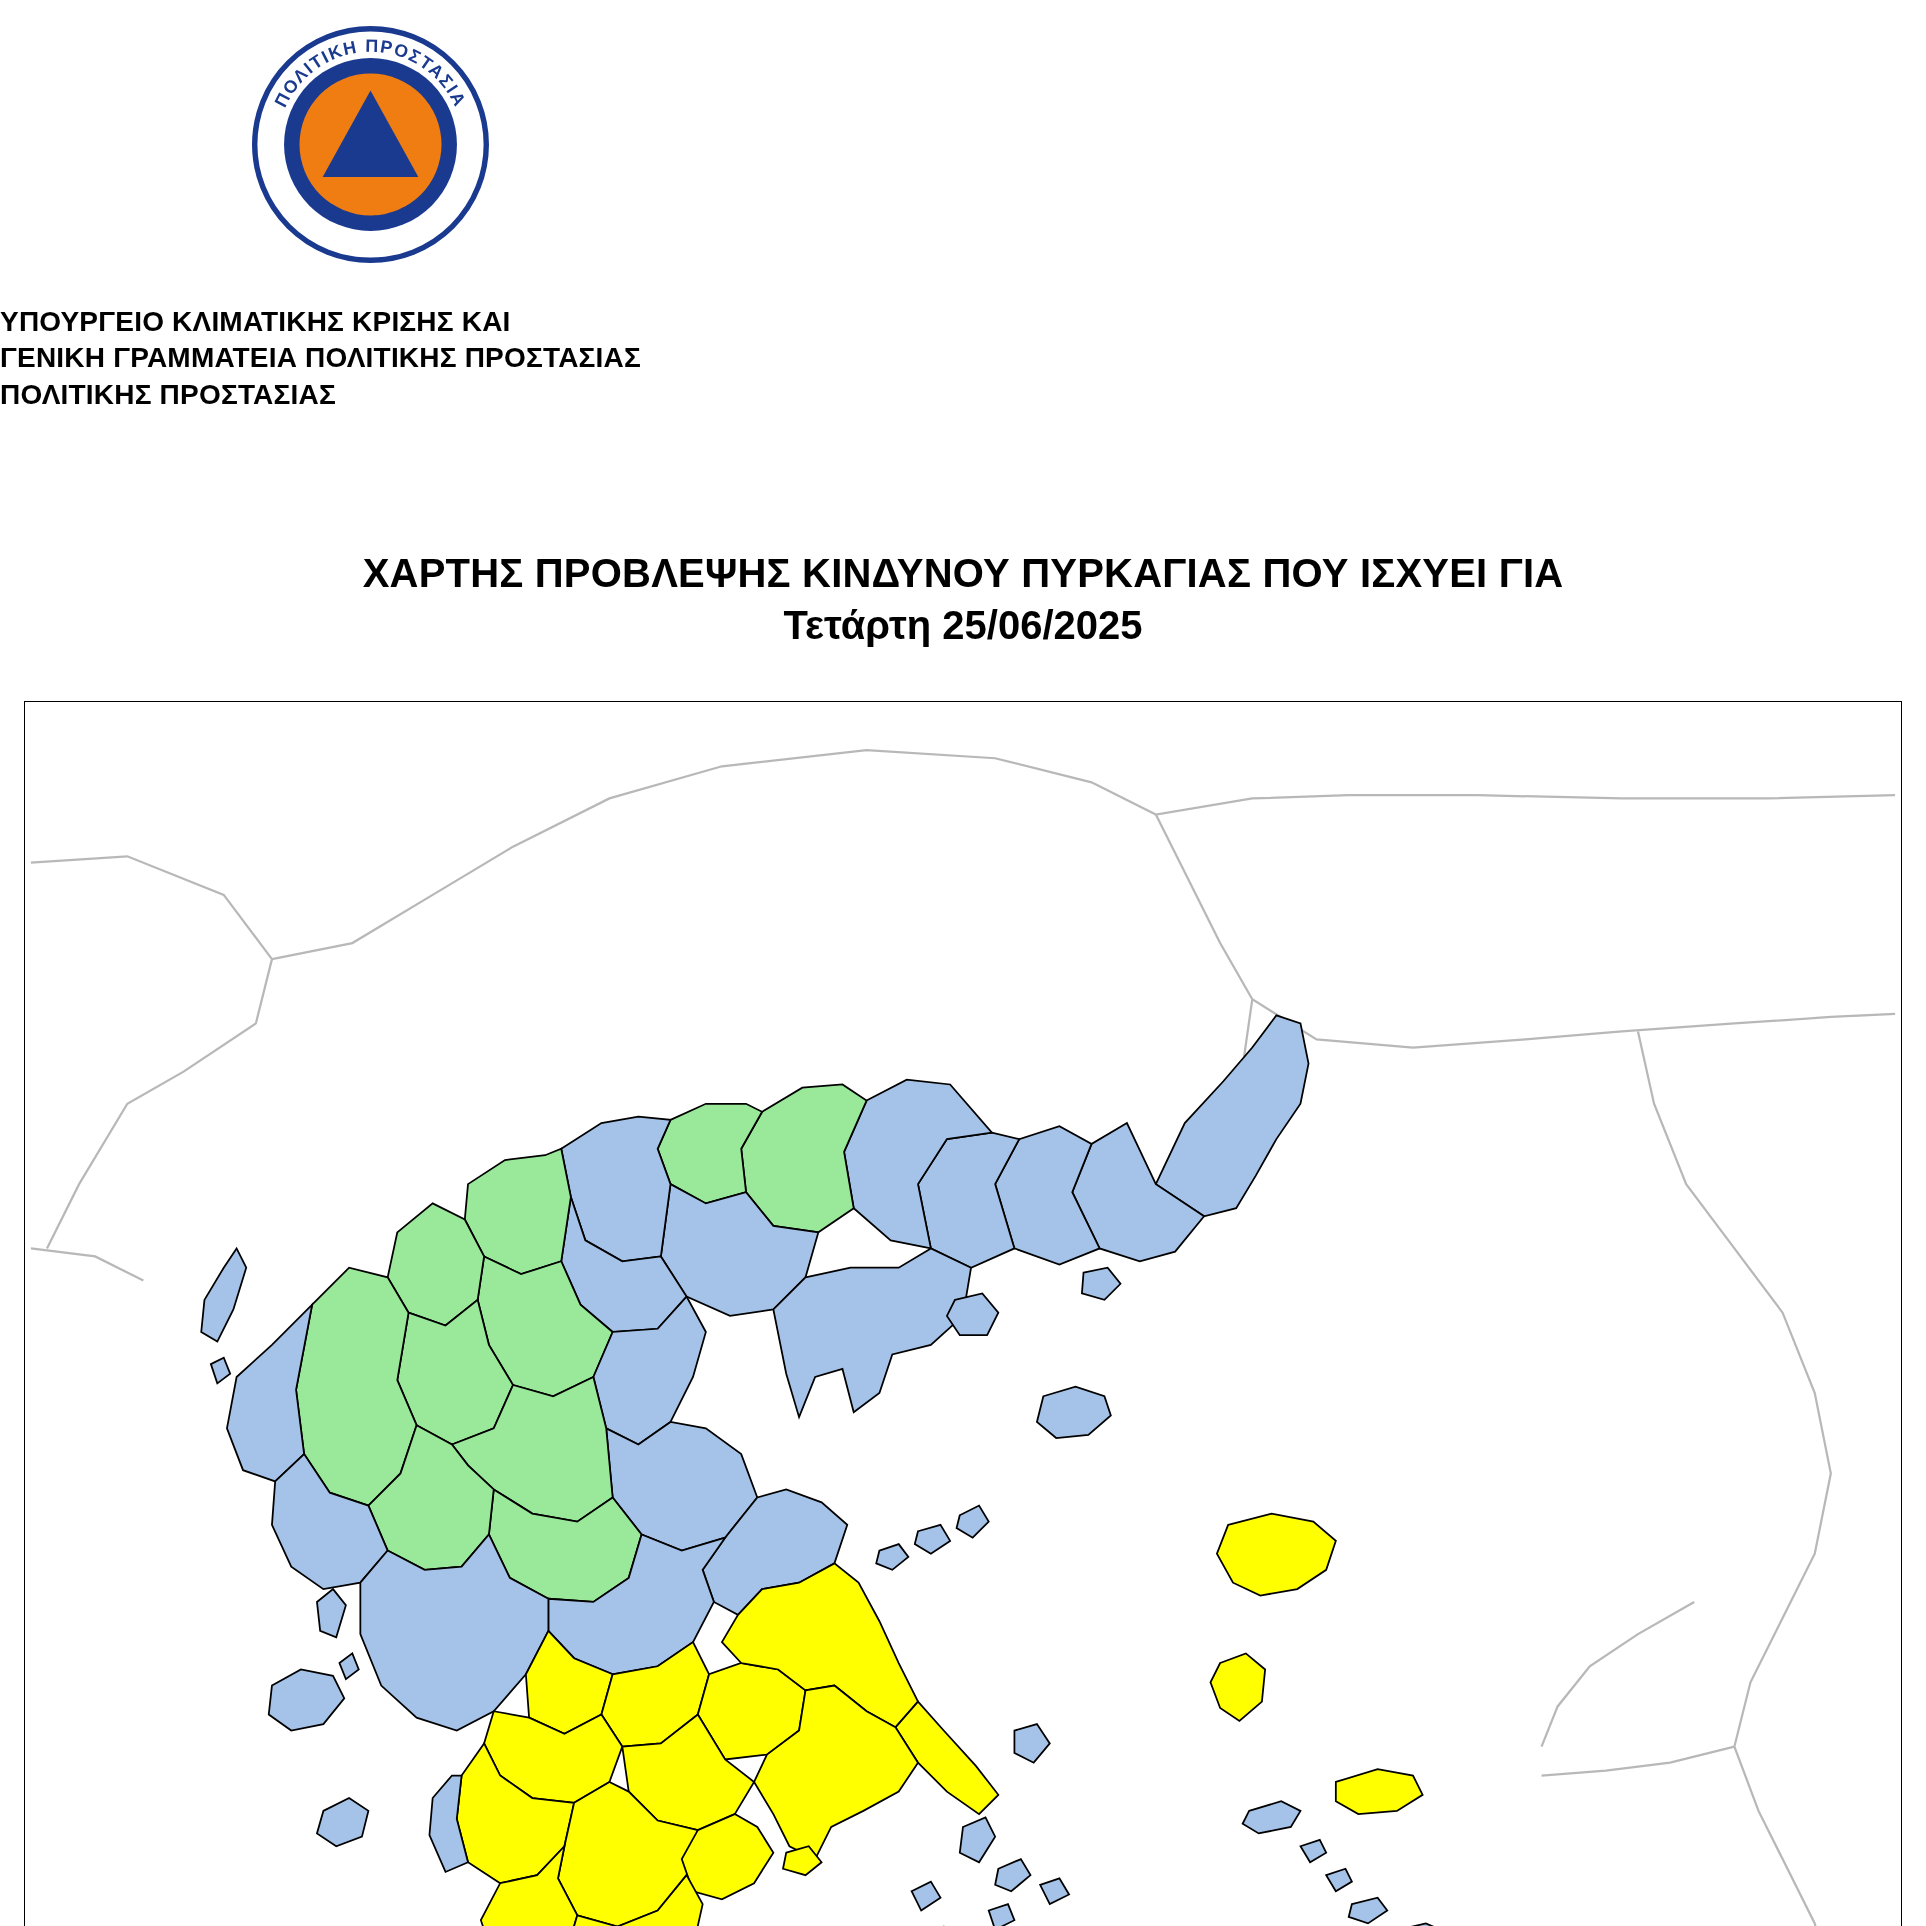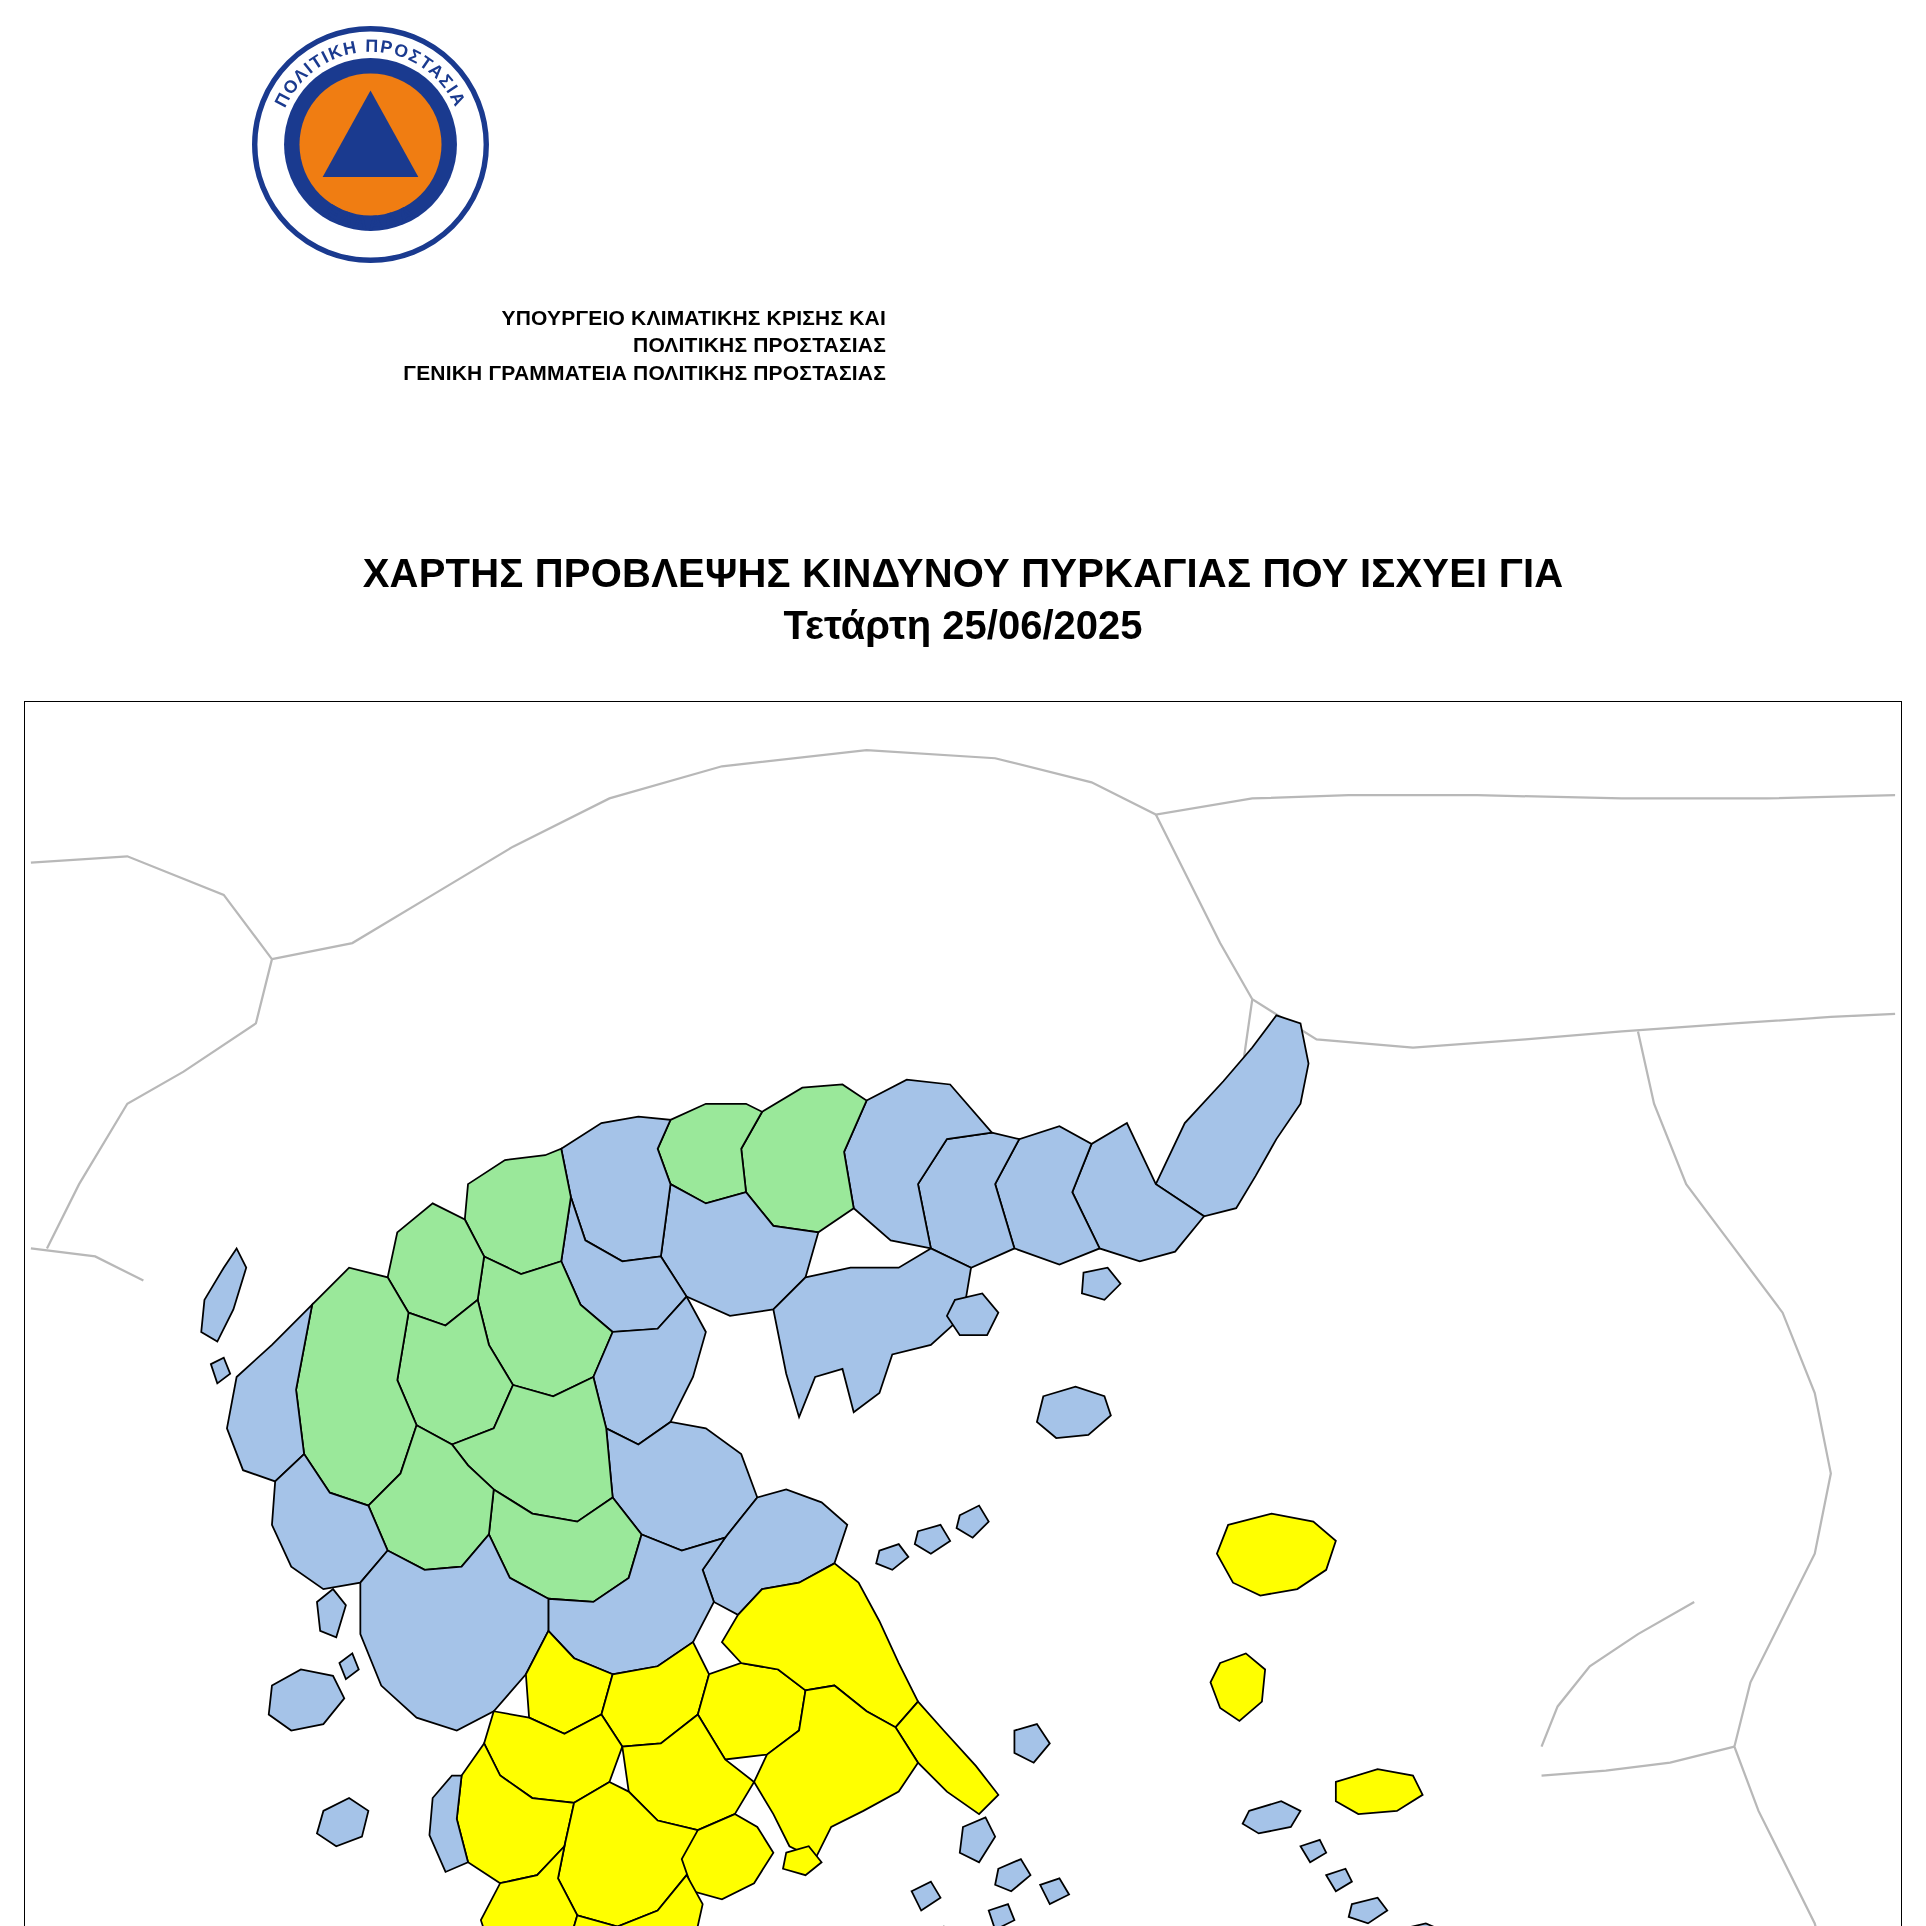--- a/index.html
+++ b/index.html
@@ -30,23 +30,23 @@
     width: 247px;
     height: 247px;
   }
   .logo-svg { display: block; }
 
   #ministry-lines {
     position: absolute;
     left: 0;
     top: 304px;
     width: 886px;
-    text-align: right;
+    text-align: left;
     font-weight: bold;
-    font-size: 21px;
+    font-size: 28px;
     line-height: 1.30;
     letter-spacing: 0.2px;
   }
   #ministry-lines div { white-space: nowrap; }
 
   #map-title {
     position: absolute;
     left: 0;
     top: 551px;
     width: 1926px;
@@ -100,22 +100,22 @@
         <textPath href="#logoArcTop" startOffset="50%" text-anchor="middle">ΠΟΛΙΤΙΚΗ ΠΡΟΣΤΑΣΙΑ</textPath>
       </text>
       <text font-family="Liberation Sans, sans-serif" font-size="27" font-weight="bold" fill="#1a3a8f" letter-spacing="3">
         <textPath href="#logoArcBot" startOffset="50%" text-anchor="middle">ΕΛΛΑΔΑ</textPath>
       </text>
     </svg>
   </div>
 
   <div id="ministry-lines">
     <div>ΥΠΟΥΡΓΕΙΟ  ΚΛΙΜΑΤΙΚΗΣ ΚΡΙΣΗΣ ΚΑΙ</div>
+    <div>ΓΕΝΙΚΗ ΓΡΑΜΜΑΤΕΙΑ ΠΟΛΙΤΙΚΗΣ ΠΡΟΣΤΑΣΙΑΣ</div>
     <div>ΠΟΛΙΤΙΚΗΣ ΠΡΟΣΤΑΣΙΑΣ</div>
-    <div>ΓΕΝΙΚΗ ΓΡΑΜΜΑΤΕΙΑ ΠΟΛΙΤΙΚΗΣ ΠΡΟΣΤΑΣΙΑΣ</div>
   </div>
 
   <div id="map-title">
     <span class="t1">ΧΑΡΤΗΣ ΠΡΟΒΛΕΨΗΣ ΚΙΝΔΥΝΟΥ ΠΥΡΚΑΓΙΑΣ ΠΟΥ ΙΣΧΥΕΙ ΓΙΑ</span>
     <span class="t2">Τετάρτη 25/06/2025</span>
   </div>
 </div>
 
 <div id="map-frame">
   <svg id="map-svg" viewBox="0 0 1160 1130" preserveAspectRatio="xMidYMid meet" xmlns="http://www.w3.org/2000/svg">

